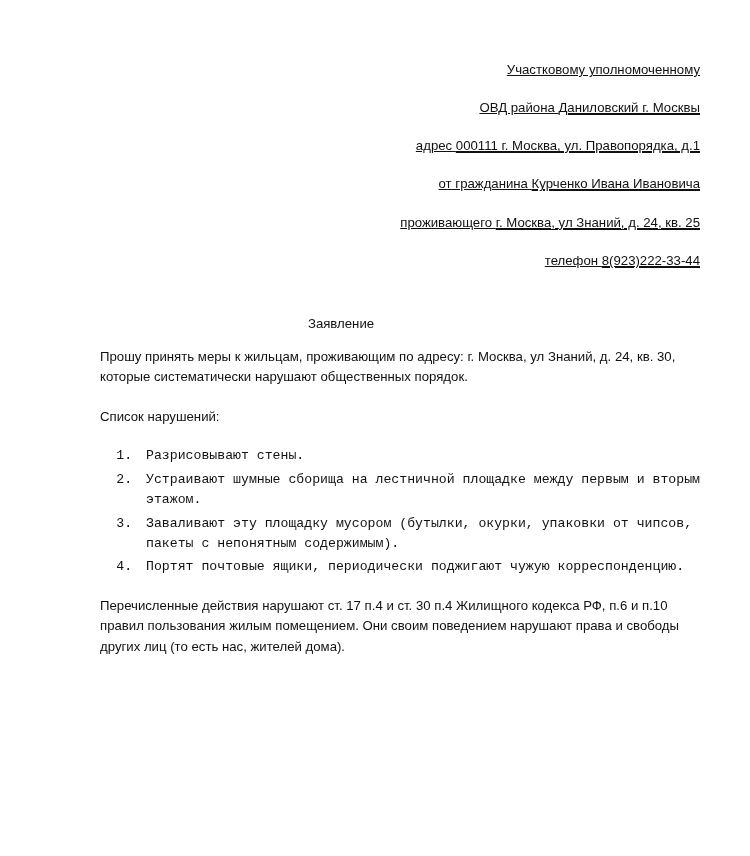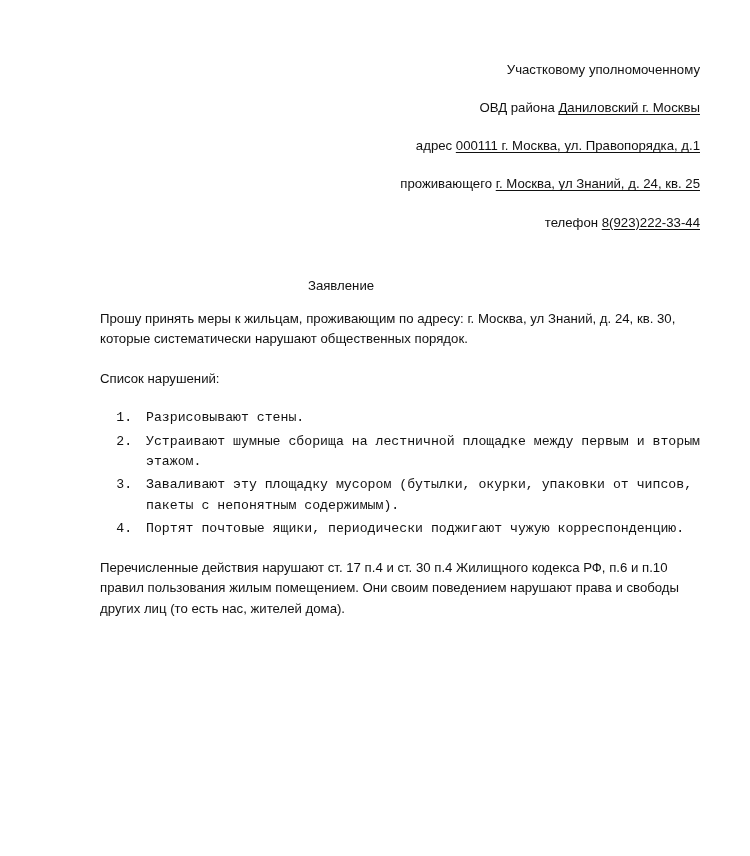--- a/index.html
+++ b/index.html
@@ -24,20 +24,21 @@
   }
   .header-block {
     text-align: right;
     font-size: 13.2px;
     line-height: 1.45;
     padding-right: 2px;
   }
   .header-line {
     margin-bottom: 19px;
     white-space: nowrap;
+    text-decoration: underline;
   }
   .header-line:last-child {
     margin-bottom: 0;
   }
   .u {
     text-decoration: underline;
     text-underline-offset: 2px;
   }
   .title {
     text-align: center;
@@ -74,20 +75,23 @@
     <div class="header-line">
       <span>Участковому уполномоченному</span>
     </div>
     <div class="header-line">
       <span>ОВД района </span><span class="u">Даниловский г. Москвы</span>
     </div>
     <div class="header-line">
       <span>адрес </span><span class="u">000111 г. Москва, ул. Правопорядка, д.1</span>
     </div>
     <div class="header-line">
+      <span>от гражданина </span><span class="u">Курченко Ивана Ивановича</span>
+    </div>
+    <div class="header-line">
       <span>проживающего </span><span class="u">г. Москва, ул Знаний, д. 24, кв. 25</span>
     </div>
     <div class="header-line">
       <span>телефон </span><span class="u">8(923)222-33-44</span>
     </div>
   </div>
 
   <div class="title">Заявление</div>
 
   <div class="para">Прошу принять меры к жильцам, проживающим по адресу: г. Москва, ул Знаний, д. 24, кв. 30, которые систематически нарушают общественных порядок.</div>

